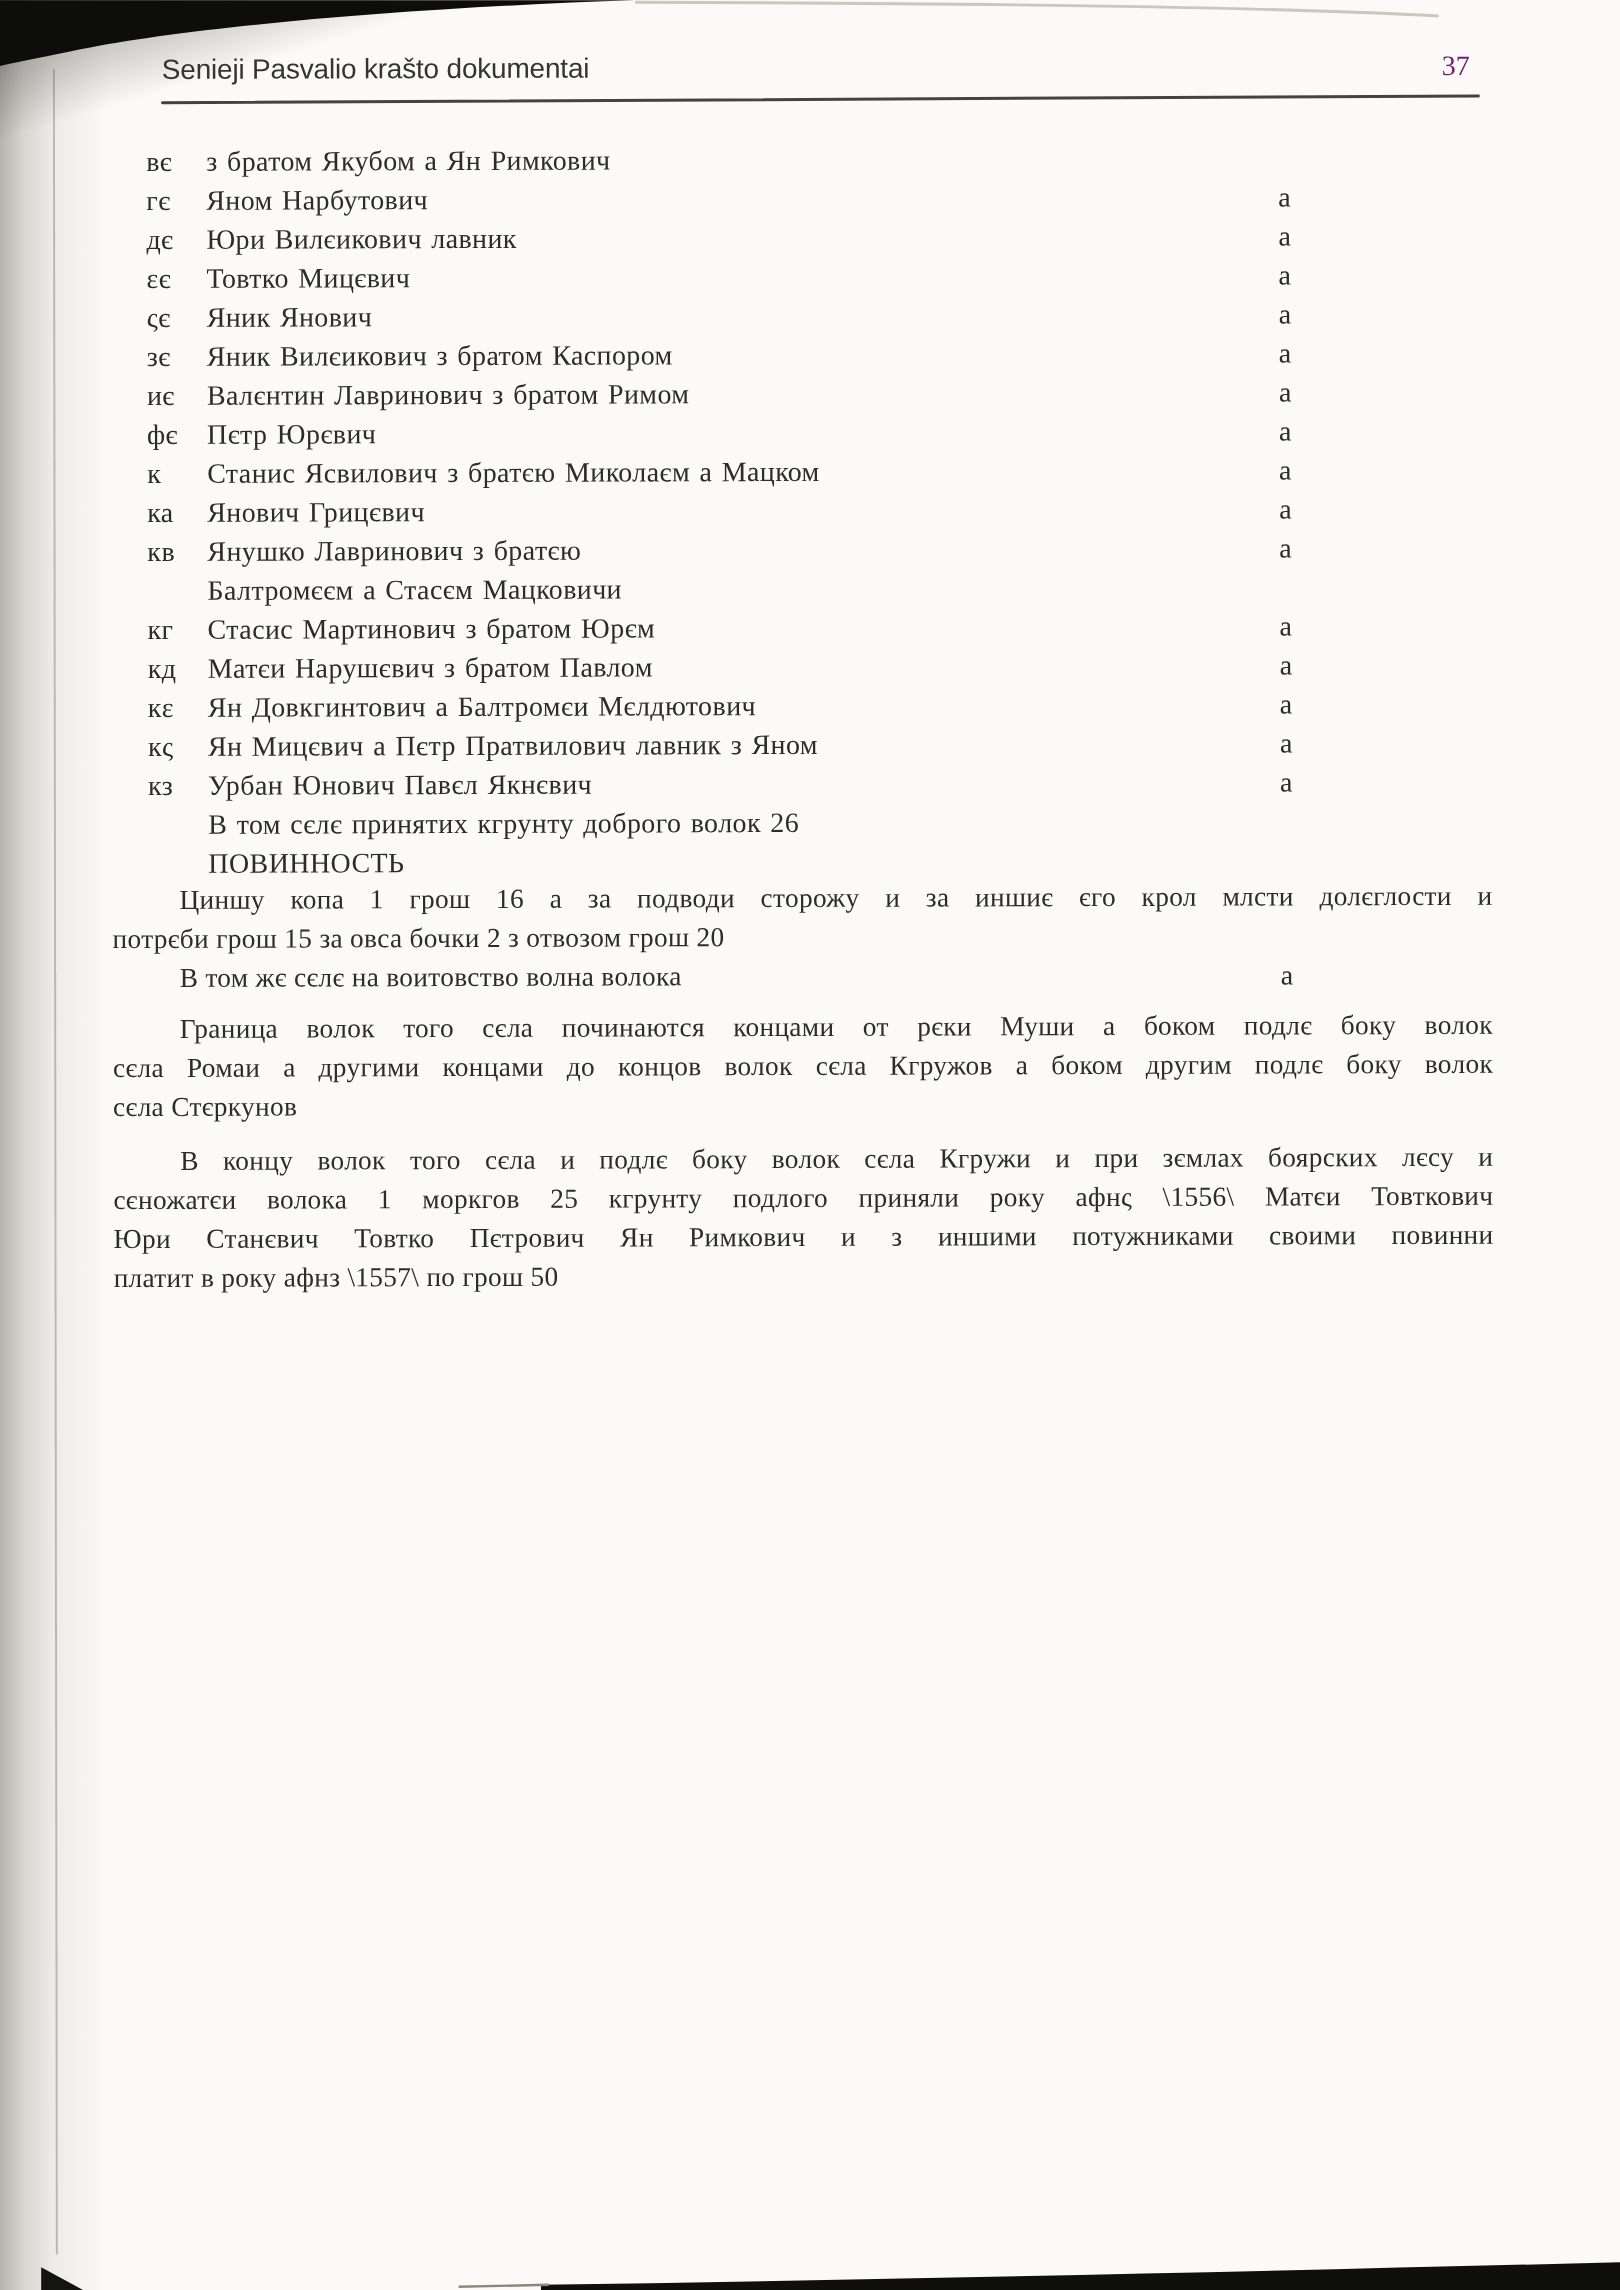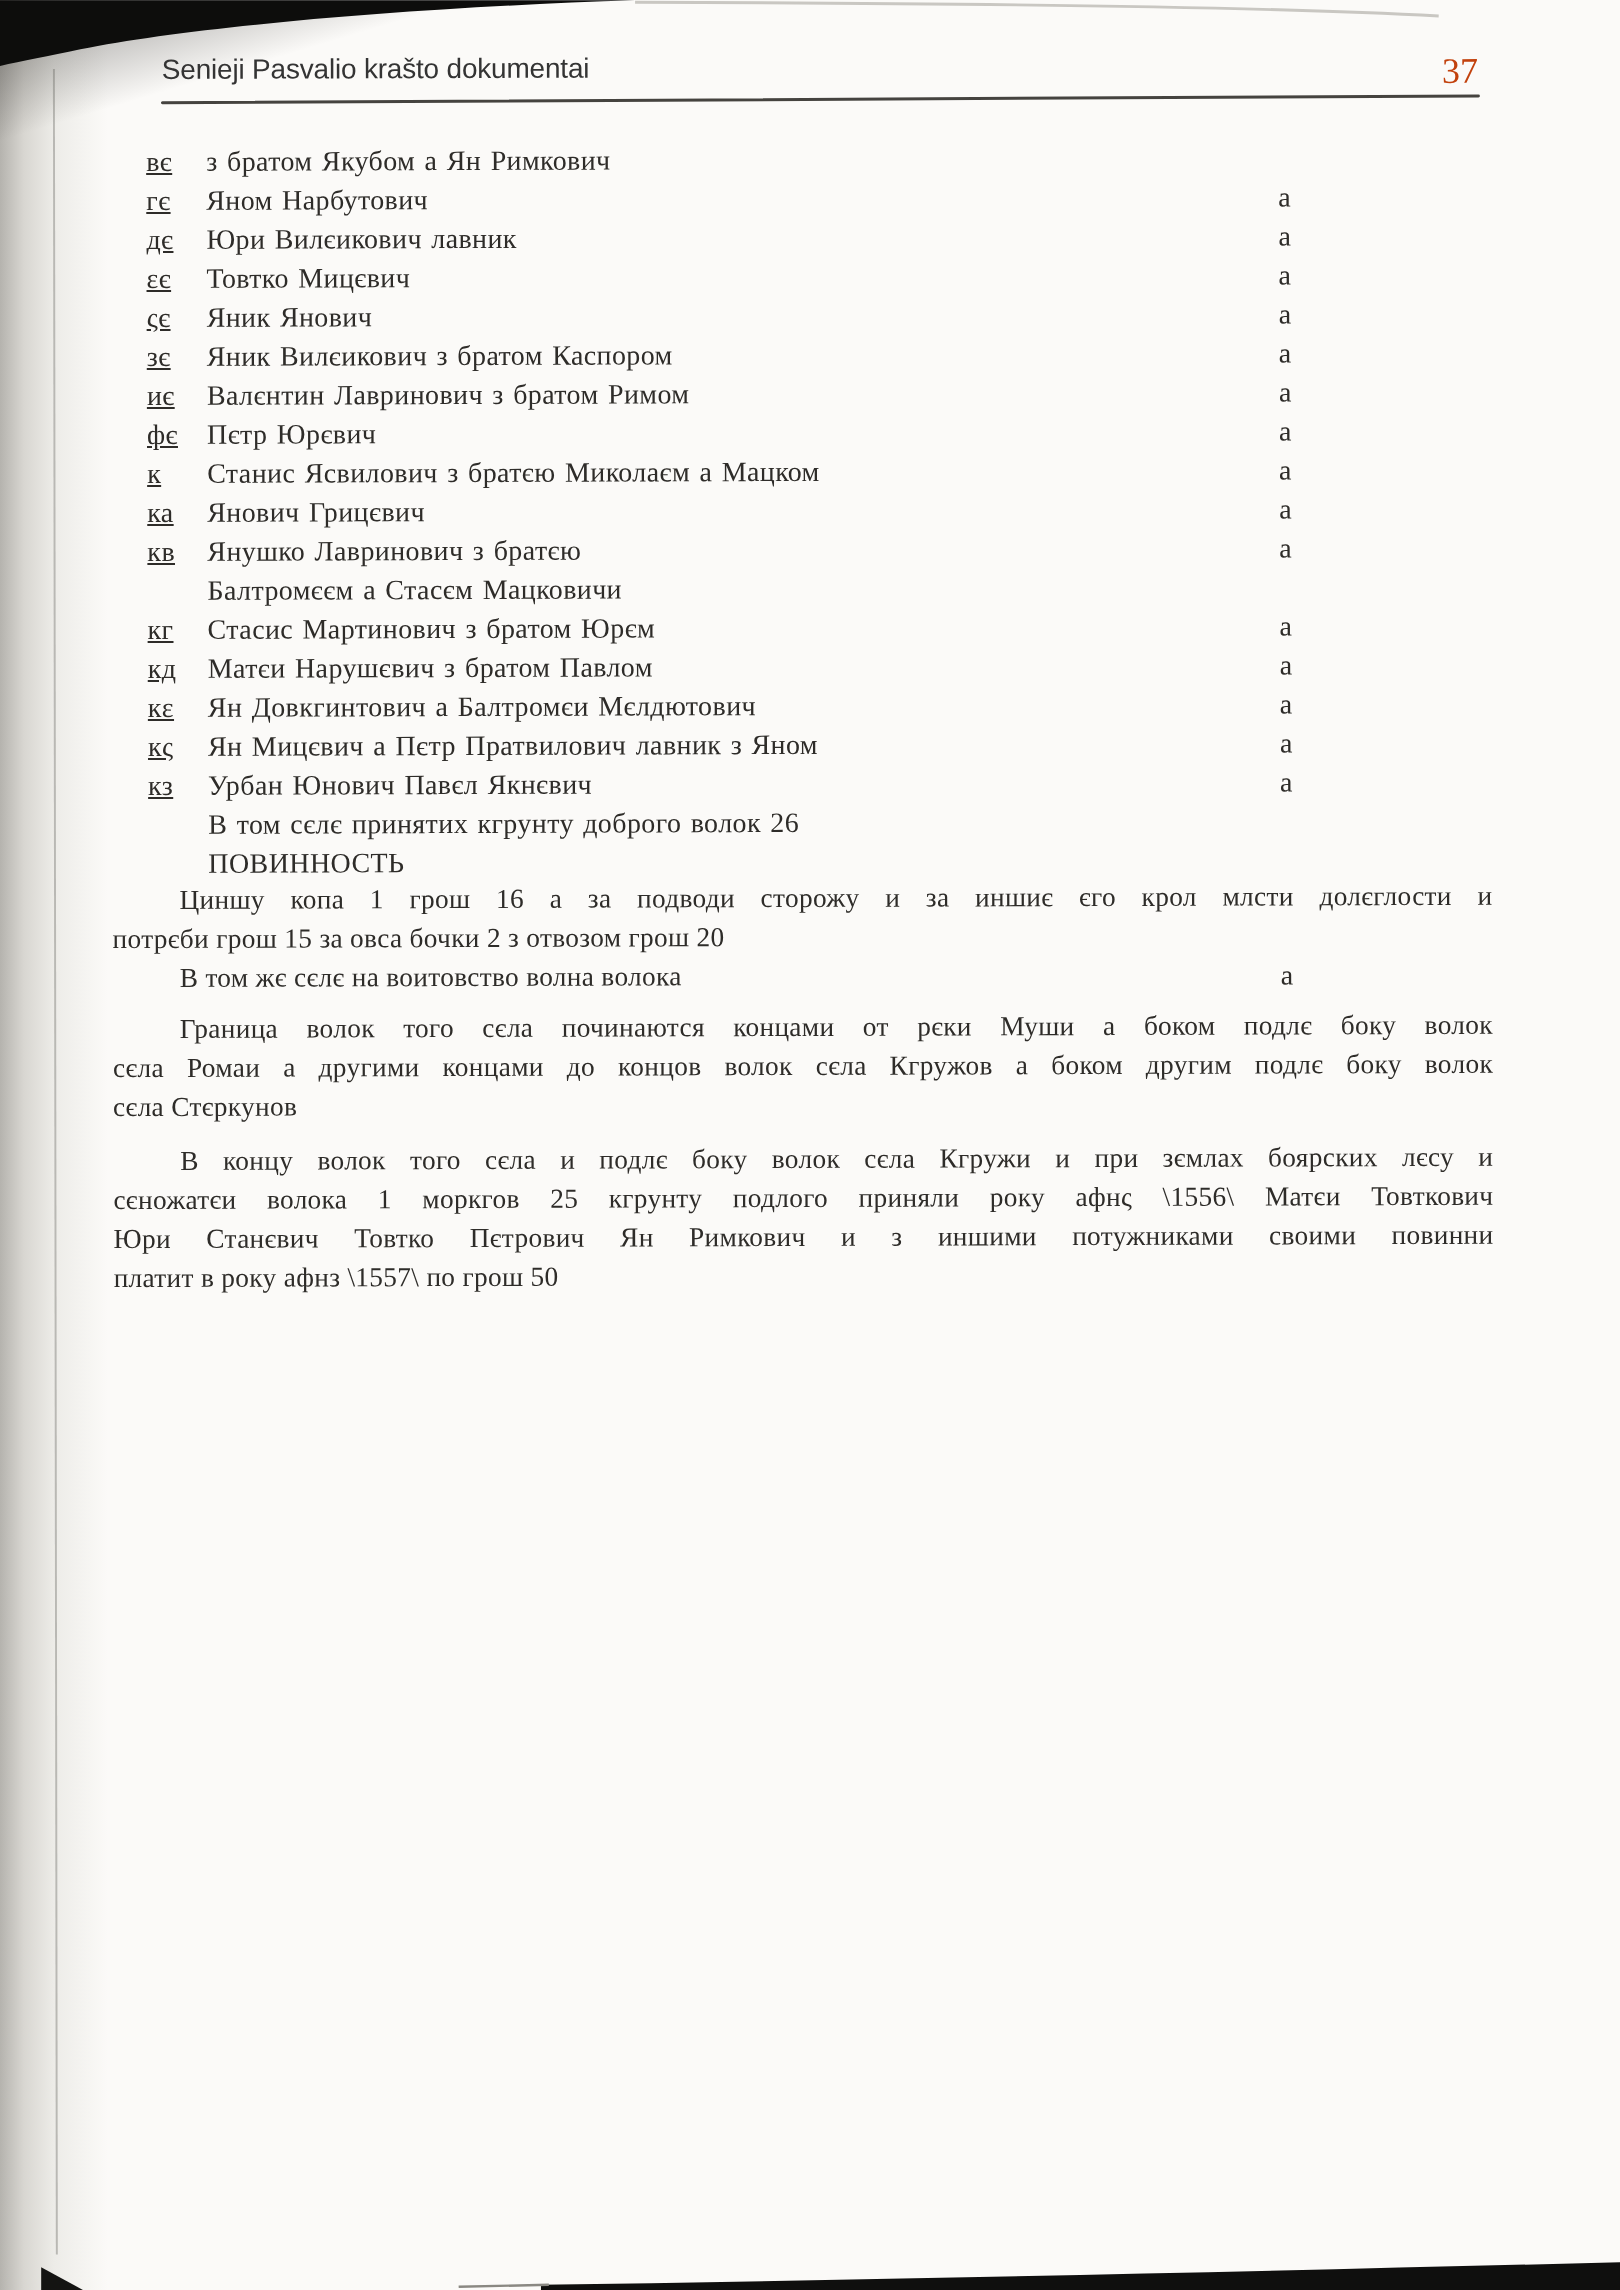--- a/index.html
+++ b/index.html
@@ -24,30 +24,30 @@
   }
   .content{transform:rotate(-0.18deg);transform-origin:784px 1078px;position:absolute;inset:0;}
   
   .title{
     position:absolute;left:165px;top:52px;
     font-family:"Liberation Sans",sans-serif;
     font-size:28px;letter-spacing:-0.2px;color:#343434;
   }
   .pageno{
     position:absolute;left:1445px;top:52px;
-    font-size:36px;color:#c2410c;
+    font-size:28px;color:#701a75;
   }
   .rule{
     position:absolute;left:164px;top:98px;width:1319px;height:2.9px;
     background:#45433f;border-radius:2px;transform:rotate(-0.12deg);
   }
   
   .entries{position:absolute;left:149px;top:140px;width:1353px;}
   .row{position:relative;height:39px;font-size:28px;line-height:39px;letter-spacing:0.4px;word-spacing:2px;}
-  .lbl{position:absolute;left:0;text-decoration:underline;}
+  .lbl{position:absolute;left:0;}
   .txt{position:absolute;left:60px;white-space:nowrap;}
   .mk{position:absolute;left:1132px;}
   
   .paras{position:absolute;left:113px;top:879px;width:1380px;}
   .para{position:relative;}
   .para.gap12{margin-top:11.8px;}
   .para.gap16{margin-top:15.7px;}
   .line{
     font-size:27.4px;line-height:39px;letter-spacing:0.3px;
     text-align:justify;text-align-last:justify;text-justify:inter-word;

